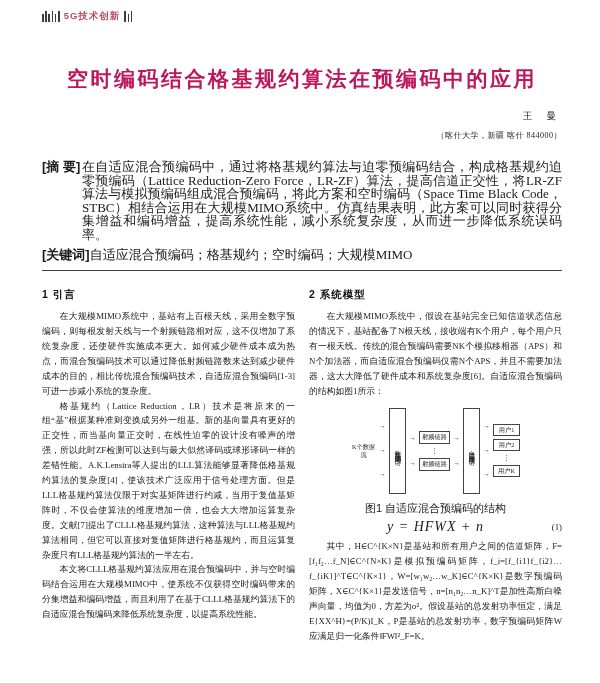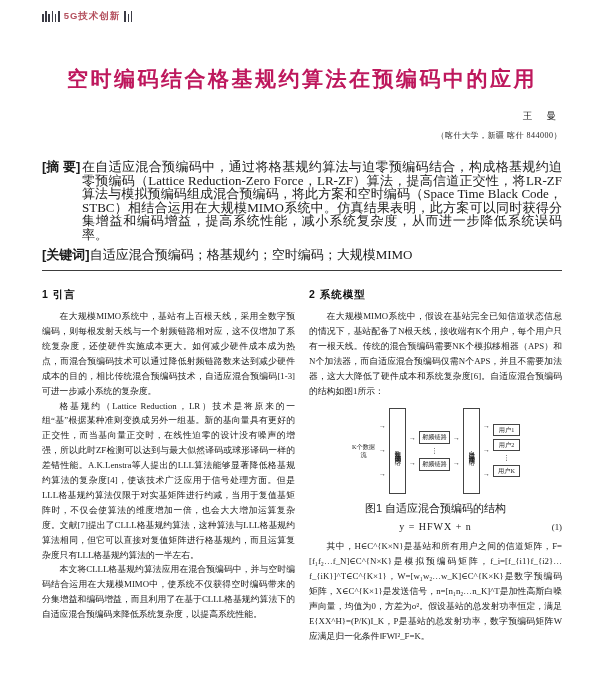--- a/index.html
+++ b/index.html
@@ -74,21 +74,21 @@
     font-size:6.2px; display:flex; align-items:center; justify-content:center; white-space:nowrap;
   }
   .vdots { font-size:7px; line-height:8px; }
   .fig-caption {
     text-align:center; font-size:11px; margin-top:4px;
     font-family:"Liberation Sans","DejaVu Sans",sans-serif;
   }
   
   .eq-row { display:flex; align-items:center; margin:3px 0 4px; }
   .eq-spacer { flex:1 1 0; }
-  .eq-expr { font-size:10px; letter-spacing:1px; }
+  .eq-expr { font-style:italic; font-size:14px; letter-spacing:1px; }
   .eq-num { flex:1 1 0; text-align:right; font-size:8.8px; }
 </style>
 </head>
 <body>
 
 <div class="page">
 
   <div class="page-header">
     <span class="bars">
         <i></i>

